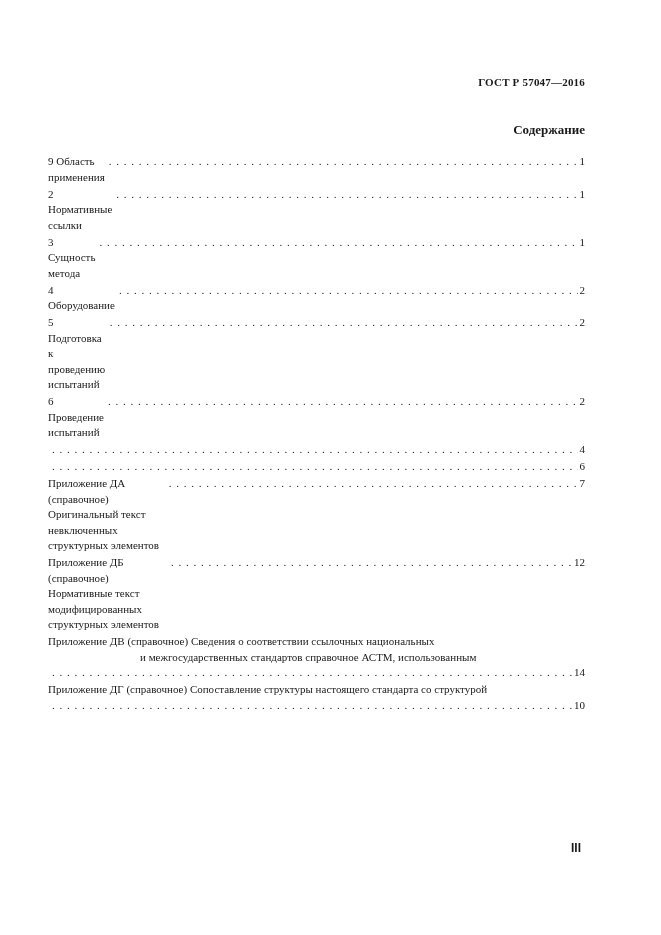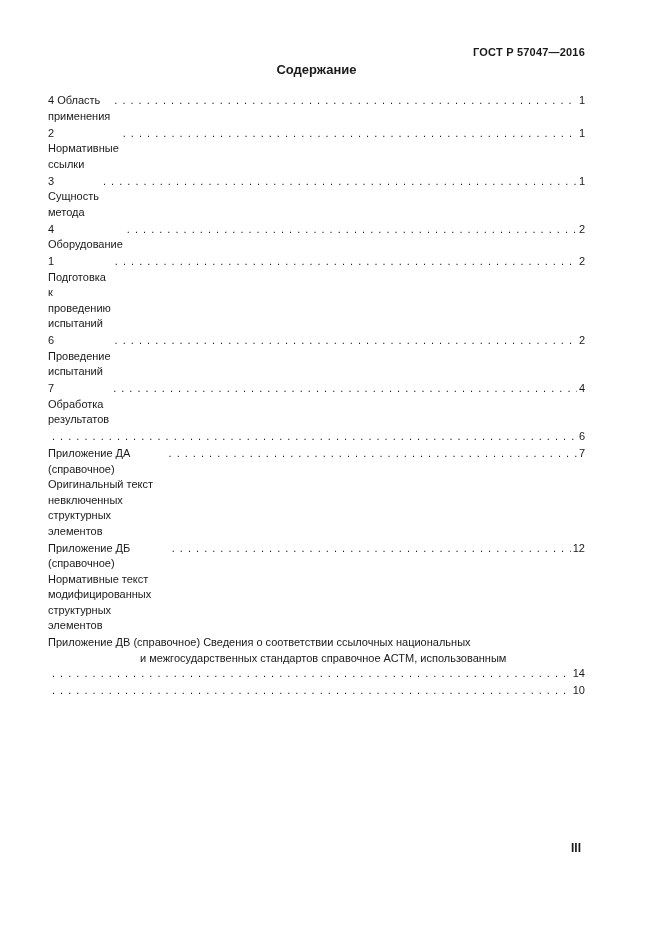--- a/index.html
+++ b/index.html
@@ -14,33 +14,34 @@
     margin: 0 auto;
     background: #ffffff;
     font-family: "Liberation Sans", "DejaVu Sans", sans-serif;
     color: #1a1a1a;
     overflow: hidden;
   }
   .content {
     position: absolute;
     left: 48px;
     right: 76px;
-    top: 46px;
+    top: 76px;
+    font-family: Liberation Serif, serif;
   }
   .doc-code {
     text-align: right;
     font-weight: bold;
     font-size: 11px;
     letter-spacing: 0.2px;
   }
   .toc-title {
-    text-align: center;
+    text-align: right;
     font-weight: bold;
     font-size: 13px;
-    margin-top: 4px;
+    margin-top: 34px;
     margin-bottom: 16px;
   }
   .toc-list {
     font-size: 11px;
     line-height: 15.5px;
   }
   .toc-entry {
     margin-bottom: 1.5px;
   }
   .toc-line {
@@ -79,21 +80,21 @@
 
 <div class="page">
   <div class="content">
     <div class="doc-code">ГОСТ Р 57047—2016</div>
 
     <div class="toc-title">Содержание</div>
 
     <div class="toc-list">
         <div class="toc-entry">
           <div class="toc-line">
-            <span class="toc-text">4 Область применения</span>
+            <span class="toc-text">9 Область применения</span>
             <span class="dots">. . . . . . . . . . . . . . . . . . . . . . . . . . . . . . . . . . . . . . . . . . . . . . . . . . . . . . . . . . . . . . . . . . . . . . . . . . . . . . . . . . . . . . . . . . . . . . . . . . . . . . . . . . . . . . . . . . . . . . . . . . . . . . . . . . . . . . . . . . . . . . . . . . . . . . . . . . . . . . . . . . . . . . . . . . . . . . . . . . . . . . . . . . . . . . . . . . . . . . . . </span>
             <span class="page-num">1</span>
           </div>
         </div>
         <div class="toc-entry">
           <div class="toc-line">
             <span class="toc-text">2 Нормативные ссылки</span>
             <span class="dots">. . . . . . . . . . . . . . . . . . . . . . . . . . . . . . . . . . . . . . . . . . . . . . . . . . . . . . . . . . . . . . . . . . . . . . . . . . . . . . . . . . . . . . . . . . . . . . . . . . . . . . . . . . . . . . . . . . . . . . . . . . . . . . . . . . . . . . . . . . . . . . . . . . . . . . . . . . . . . . . . . . . . . . . . . . . . . . . . . . . . . . . . . . . . . . . . . . . . . . . . </span>
             <span class="page-num">1</span>
           </div>
@@ -107,35 +108,34 @@
         </div>
         <div class="toc-entry">
           <div class="toc-line">
             <span class="toc-text">4 Оборудование</span>
             <span class="dots">. . . . . . . . . . . . . . . . . . . . . . . . . . . . . . . . . . . . . . . . . . . . . . . . . . . . . . . . . . . . . . . . . . . . . . . . . . . . . . . . . . . . . . . . . . . . . . . . . . . . . . . . . . . . . . . . . . . . . . . . . . . . . . . . . . . . . . . . . . . . . . . . . . . . . . . . . . . . . . . . . . . . . . . . . . . . . . . . . . . . . . . . . . . . . . . . . . . . . . . . </span>
             <span class="page-num">2</span>
           </div>
         </div>
         <div class="toc-entry">
           <div class="toc-line">
-            <span class="toc-text">1 Подготовка к проведению испытаний</span>
+            <span class="toc-text">5 Подготовка к проведению испытаний</span>
             <span class="dots">. . . . . . . . . . . . . . . . . . . . . . . . . . . . . . . . . . . . . . . . . . . . . . . . . . . . . . . . . . . . . . . . . . . . . . . . . . . . . . . . . . . . . . . . . . . . . . . . . . . . . . . . . . . . . . . . . . . . . . . . . . . . . . . . . . . . . . . . . . . . . . . . . . . . . . . . . . . . . . . . . . . . . . . . . . . . . . . . . . . . . . . . . . . . . . . . . . . . . . . . </span>
             <span class="page-num">2</span>
           </div>
         </div>
         <div class="toc-entry">
           <div class="toc-line">
             <span class="toc-text">6 Проведение испытаний</span>
             <span class="dots">. . . . . . . . . . . . . . . . . . . . . . . . . . . . . . . . . . . . . . . . . . . . . . . . . . . . . . . . . . . . . . . . . . . . . . . . . . . . . . . . . . . . . . . . . . . . . . . . . . . . . . . . . . . . . . . . . . . . . . . . . . . . . . . . . . . . . . . . . . . . . . . . . . . . . . . . . . . . . . . . . . . . . . . . . . . . . . . . . . . . . . . . . . . . . . . . . . . . . . . . </span>
             <span class="page-num">2</span>
           </div>
         </div>
         <div class="toc-entry">
           <div class="toc-line">
-            <span class="toc-text">7 Обработка результатов</span>
             <span class="dots">. . . . . . . . . . . . . . . . . . . . . . . . . . . . . . . . . . . . . . . . . . . . . . . . . . . . . . . . . . . . . . . . . . . . . . . . . . . . . . . . . . . . . . . . . . . . . . . . . . . . . . . . . . . . . . . . . . . . . . . . . . . . . . . . . . . . . . . . . . . . . . . . . . . . . . . . . . . . . . . . . . . . . . . . . . . . . . . . . . . . . . . . . . . . . . . . . . . . . . . . </span>
             <span class="page-num">4</span>
           </div>
         </div>
         <div class="toc-entry">
           <div class="toc-line">
             <span class="dots">. . . . . . . . . . . . . . . . . . . . . . . . . . . . . . . . . . . . . . . . . . . . . . . . . . . . . . . . . . . . . . . . . . . . . . . . . . . . . . . . . . . . . . . . . . . . . . . . . . . . . . . . . . . . . . . . . . . . . . . . . . . . . . . . . . . . . . . . . . . . . . . . . . . . . . . . . . . . . . . . . . . . . . . . . . . . . . . . . . . . . . . . . . . . . . . . . . . . . . . . </span>
             <span class="page-num">6</span>
           </div>
         </div>
@@ -159,20 +159,23 @@
           </div>
           <div class="toc-line cont">
             <span class="toc-text">и межгосударственных стандартов справочное АСТМ, использованным</span>
           </div>
           <div class="toc-line cont">
             <span class="dots">. . . . . . . . . . . . . . . . . . . . . . . . . . . . . . . . . . . . . . . . . . . . . . . . . . . . . . . . . . . . . . . . . . . . . . . . . . . . . . . . . . . . . . . . . . . . . . . . . . . . . . . . . . . . . . . . . . . . . . . . . . . . . . . . . . . . . . . . . . . . . . . . . . . . . . . . . . . . . . . . . . . . . . . . . . . . . . . . . . . . . . . . . . . . . . . . . . . . . . . . </span>
             <span class="page-num">14</span>
           </div>
         </div>
         <div class="toc-entry">
+          <div class="toc-line">
+            <span class="toc-text">Приложение ДГ (справочное) Сопоставление структуры настоящего стандарта со структурой</span>
+          </div>
           <div class="toc-line cont">
             <span class="dots">. . . . . . . . . . . . . . . . . . . . . . . . . . . . . . . . . . . . . . . . . . . . . . . . . . . . . . . . . . . . . . . . . . . . . . . . . . . . . . . . . . . . . . . . . . . . . . . . . . . . . . . . . . . . . . . . . . . . . . . . . . . . . . . . . . . . . . . . . . . . . . . . . . . . . . . . . . . . . . . . . . . . . . . . . . . . . . . . . . . . . . . . . . . . . . . . . . . . . . . . </span>
             <span class="page-num">10</span>
           </div>
         </div>
       </div>
   </div>
 
   <div class="footer-page-number">III</div>
 </div>

